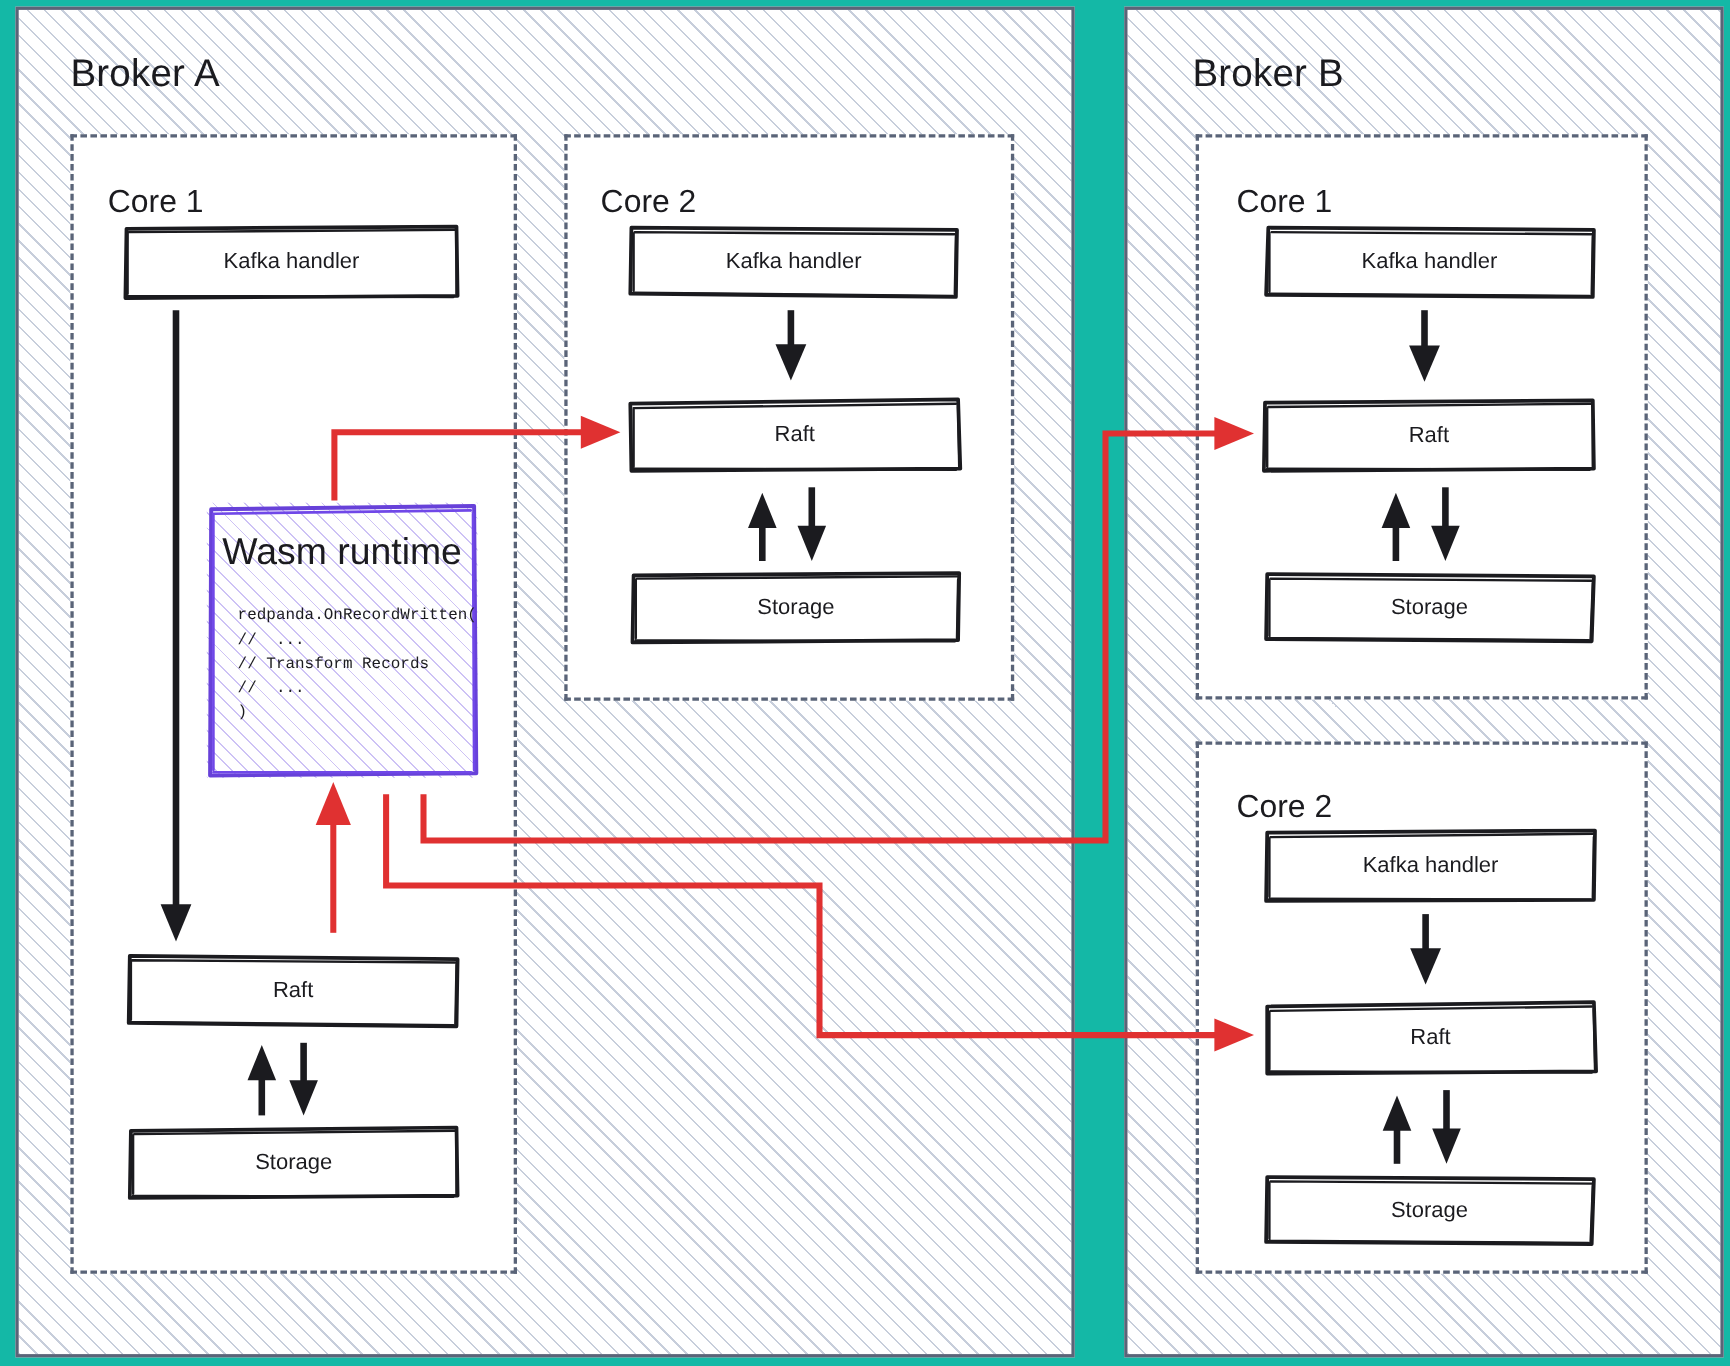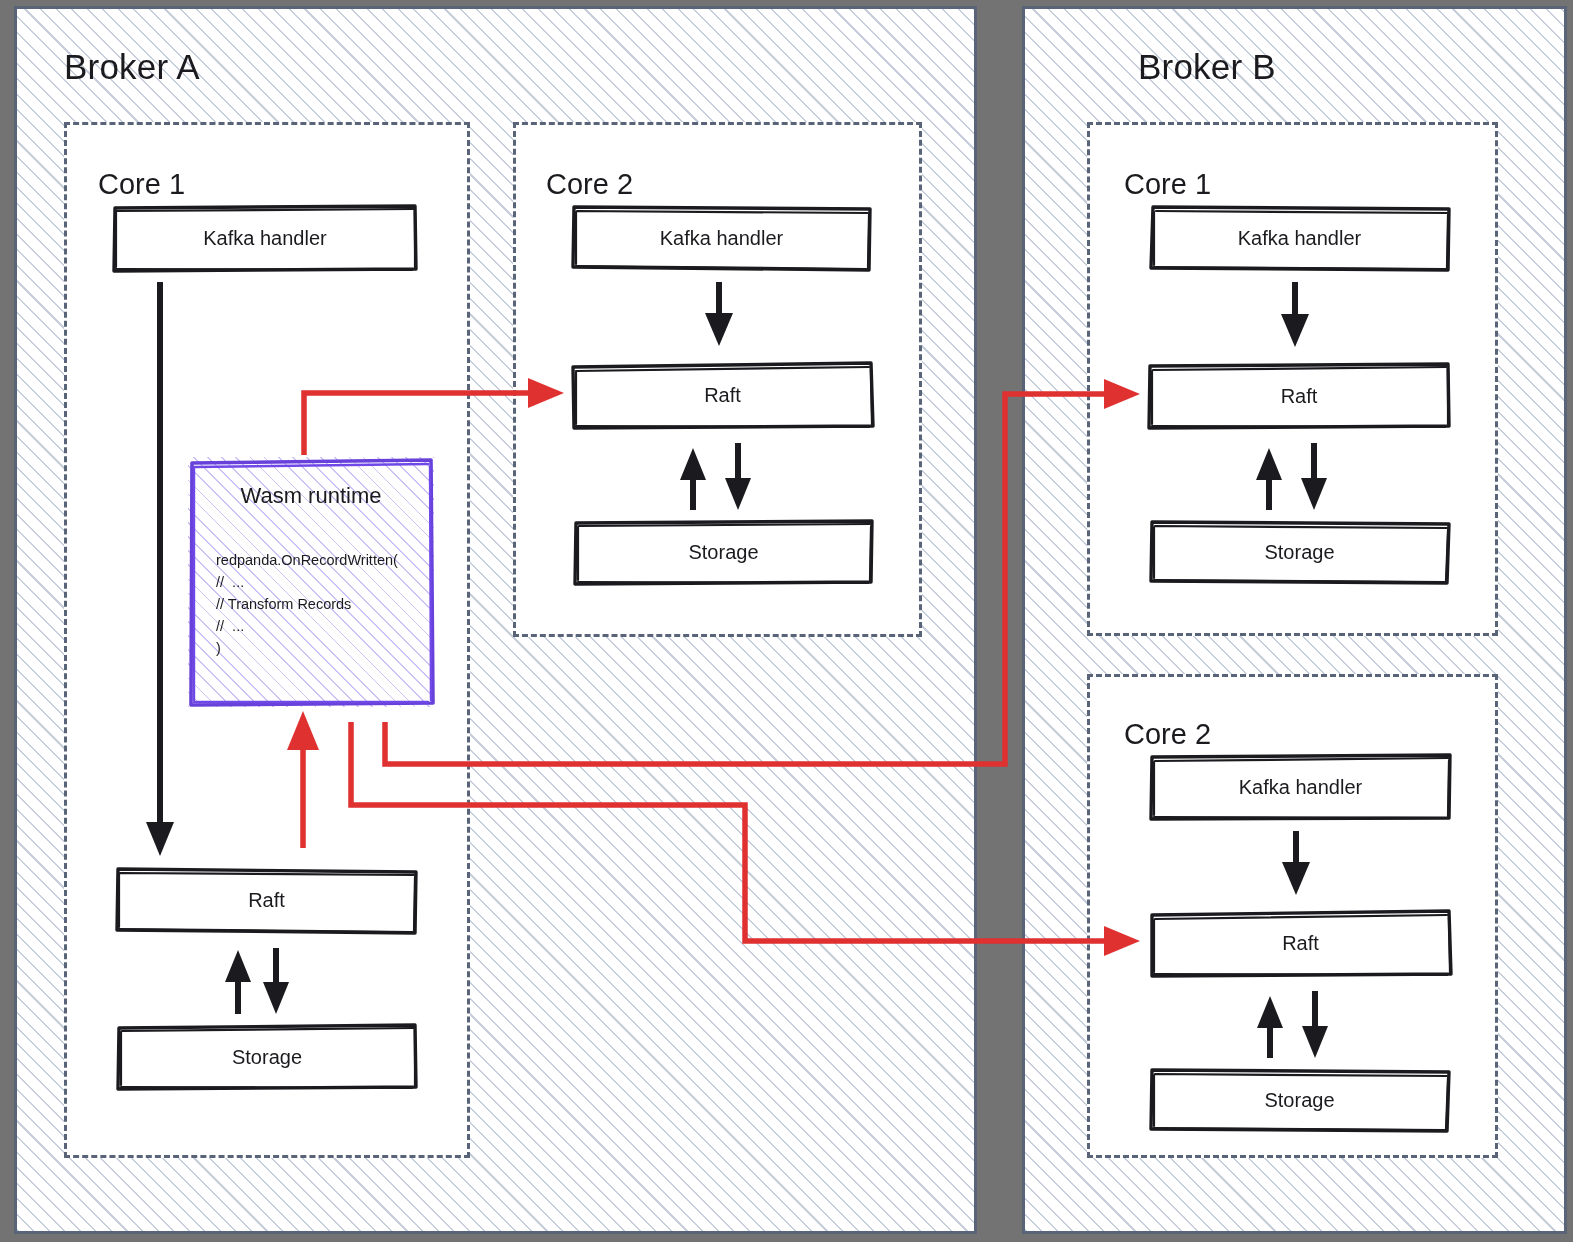--- a/index.html
+++ b/index.html
@@ -8,21 +8,21 @@
     padding: 0;
     background: #ffffff;
   }
   body {
     font-family: "Liberation Sans", sans-serif;
   }
   #canvas {
     position: relative;
     width: 1573px;
     height: 1242px;
-    background: #737373;
+    background: #14b8a6;
     overflow: hidden;
   }
 
   
   .broker {
     position: absolute;
     box-sizing: border-box;
     border: 3px solid #5a6478;
     background-color: #ffffff;
     background-image: repeating-linear-gradient(
@@ -95,28 +95,28 @@
     position: absolute;
     top: 0; left: 0;
     overflow: visible;
   }
   .wasm-title {
     position: absolute;
     top: 26px;
     left: 0;
     width: 100%;
     text-align: center;
-    font-size: 22px;
+    font-size: 34px;
     color: #1b1b1f;
   }
   .wasm-code {
     position: absolute;
     top: 92px;
     left: 28px;
-    font-family: Liberation Sans, sans-serif;
+    font-family: Liberation Mono, monospace;
     font-size: 14.5px;
     line-height: 1.52;
     color: #1b1b1f;
     white-space: pre;
   }
 
   
   .arrows {
     position: absolute;
     top: 0; left: 0;
@@ -149,21 +149,21 @@
   <div class="broker" style="left:14px; top:6px; width:963px; height:1228px;"></div>
   <div class="broker-label" style="left:64px; top:47px;">Broker A</div>
 
   <div class="core" style="left:64px; top:122px; width:406px; height:1036px;"></div>
   <div class="core-label" style="left:98px; top:148px;">Core 1</div>
 
   <div class="core" style="left:513px; top:122px; width:409px; height:515px;"></div>
   <div class="core-label" style="left:546px; top:148px;">Core 2</div>
 
   <div class="broker" style="left:1022px; top:6px; width:545px; height:1228px;"></div>
-  <div class="broker-label" style="left:1138px; top:47px;">Broker B</div>
+  <div class="broker-label" style="left:1084px; top:47px;">Broker B</div>
 
   <div class="core" style="left:1087px; top:122px; width:411px; height:514px;"></div>
   <div class="core-label" style="left:1124px; top:148px;">Core 1</div>
 
   <div class="core" style="left:1087px; top:674px; width:411px; height:484px;"></div>
   <div class="core-label" style="left:1124px; top:698px;">Core 2</div>
 
   <div class="hbox" style="left:112px; top:203px; width:306px; height:70px;">
     <svg width="306" height="70" viewBox="0 0 306 70">
       <path class="sk" d="M3 5 L303 3 L304 66 L2 68 Z" fill="#ffffff" stroke="#1b1b1f" stroke-width="3.4" stroke-linejoin="round"></path>

